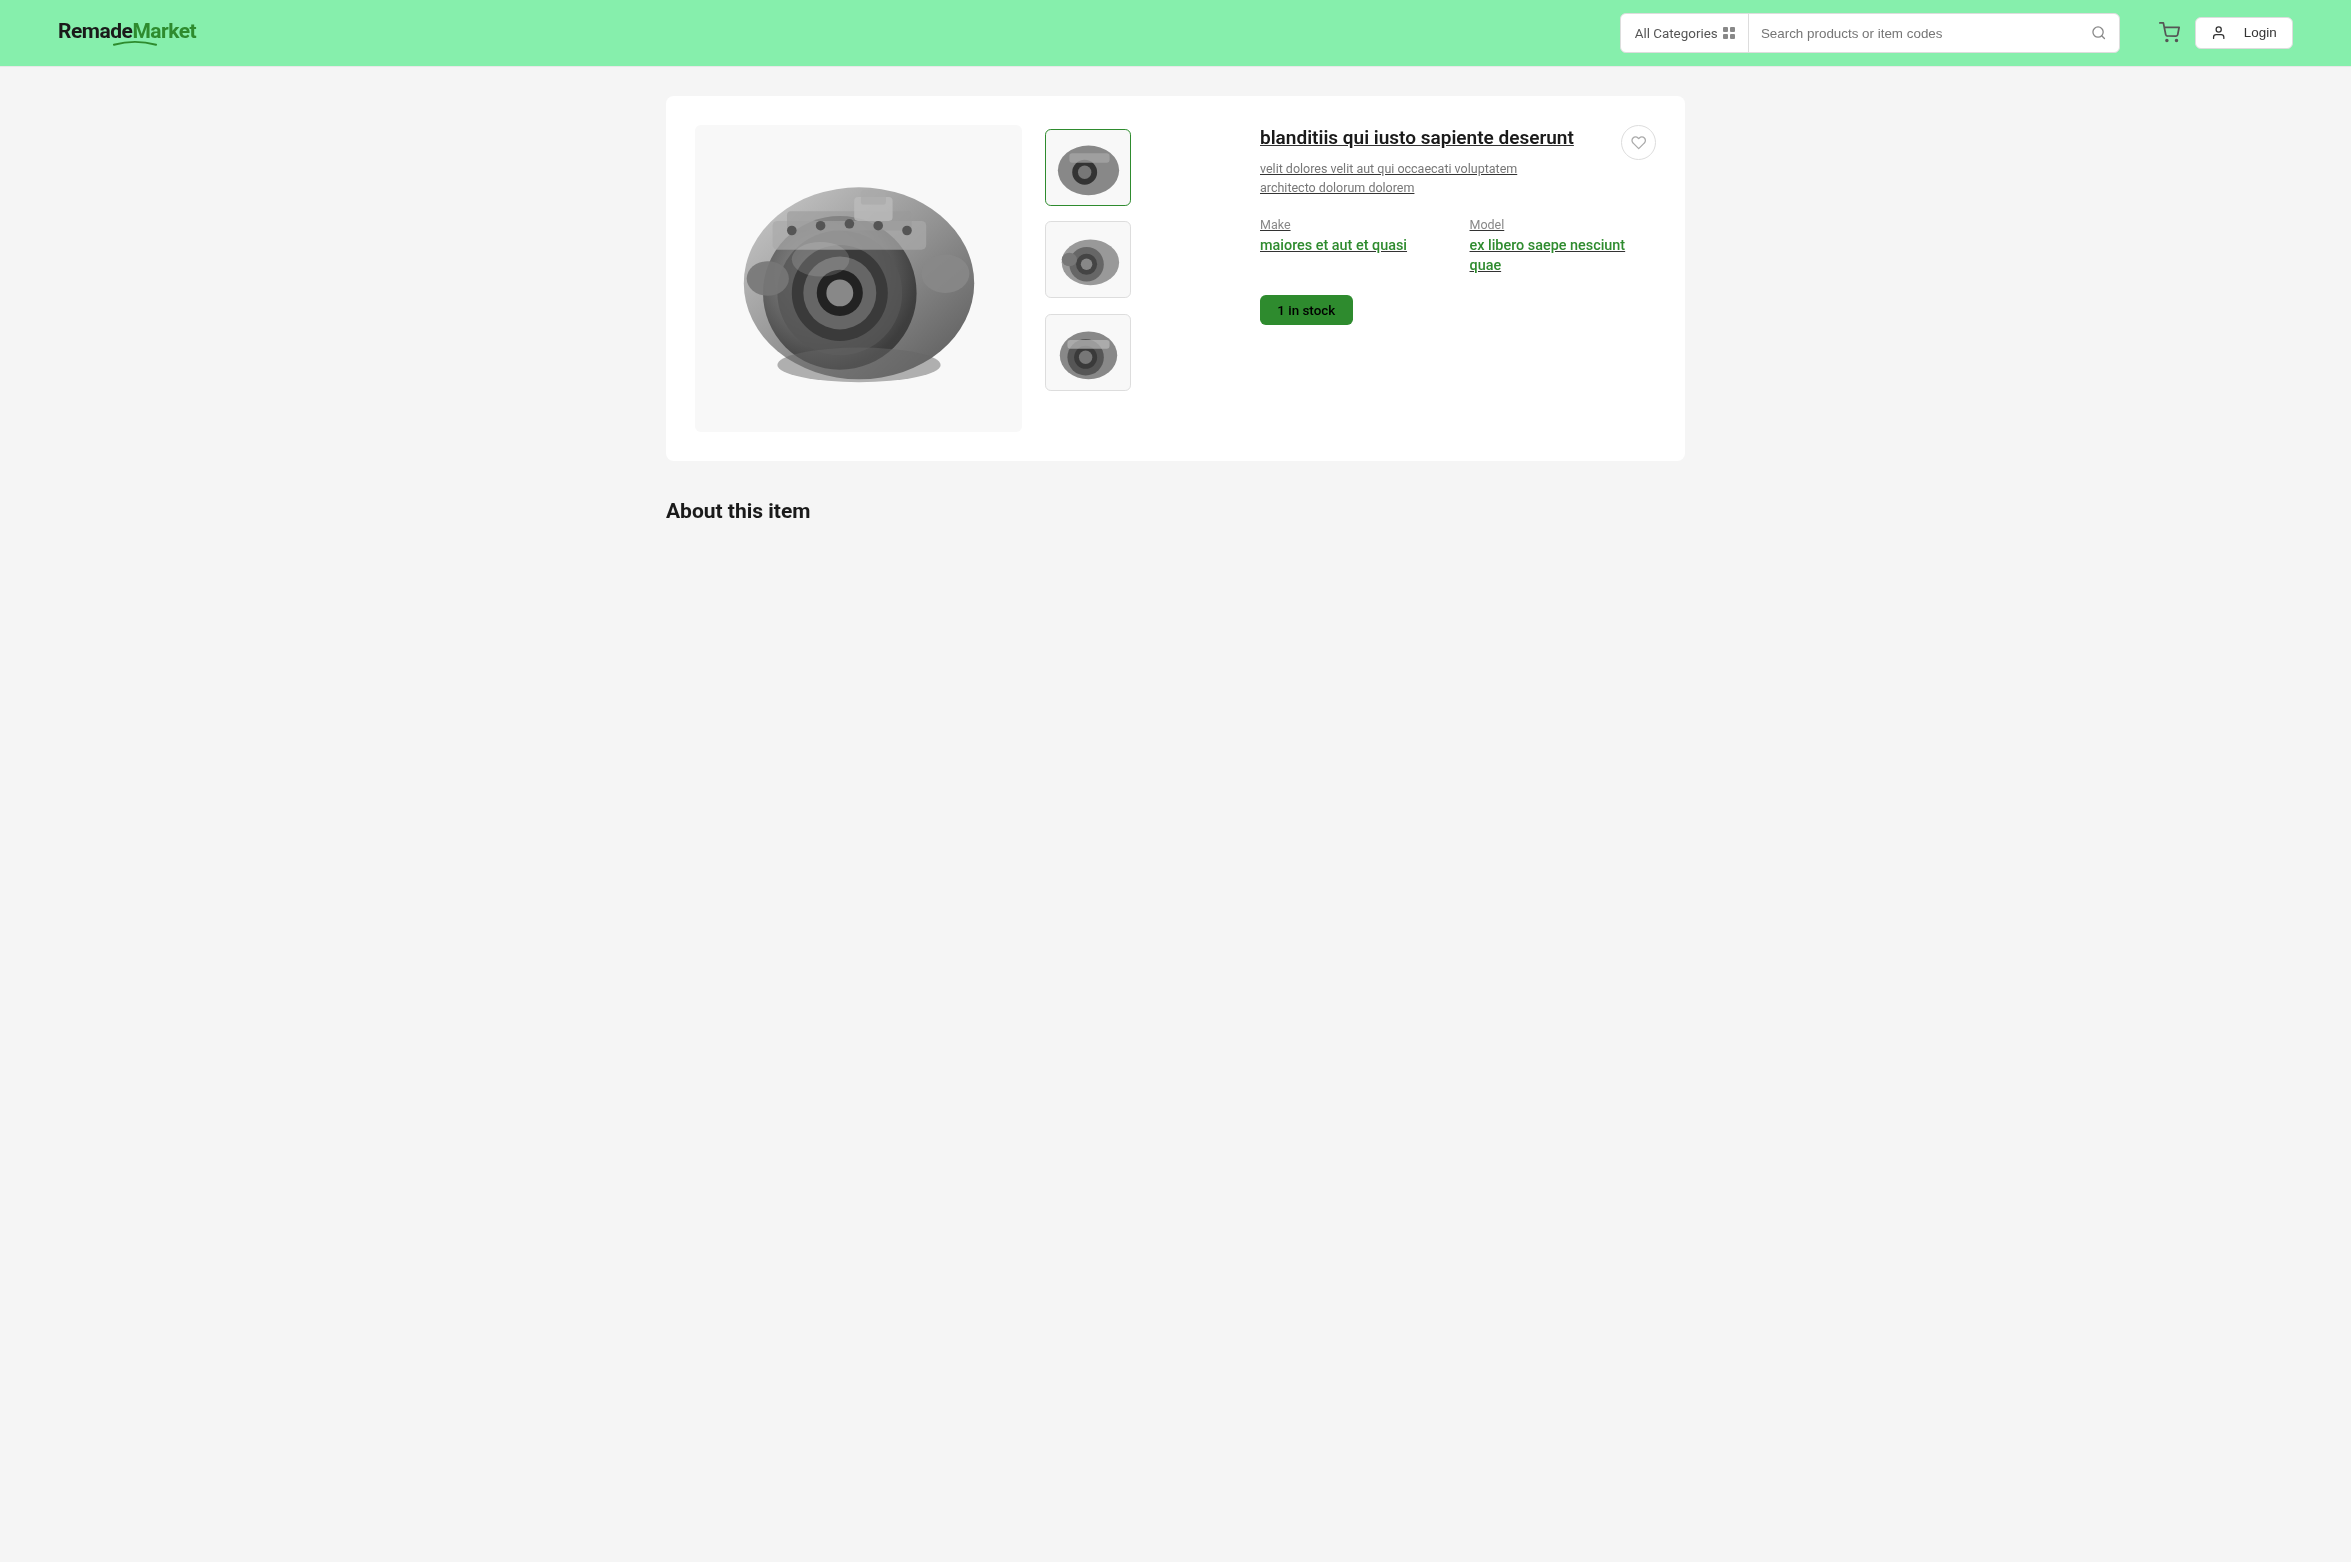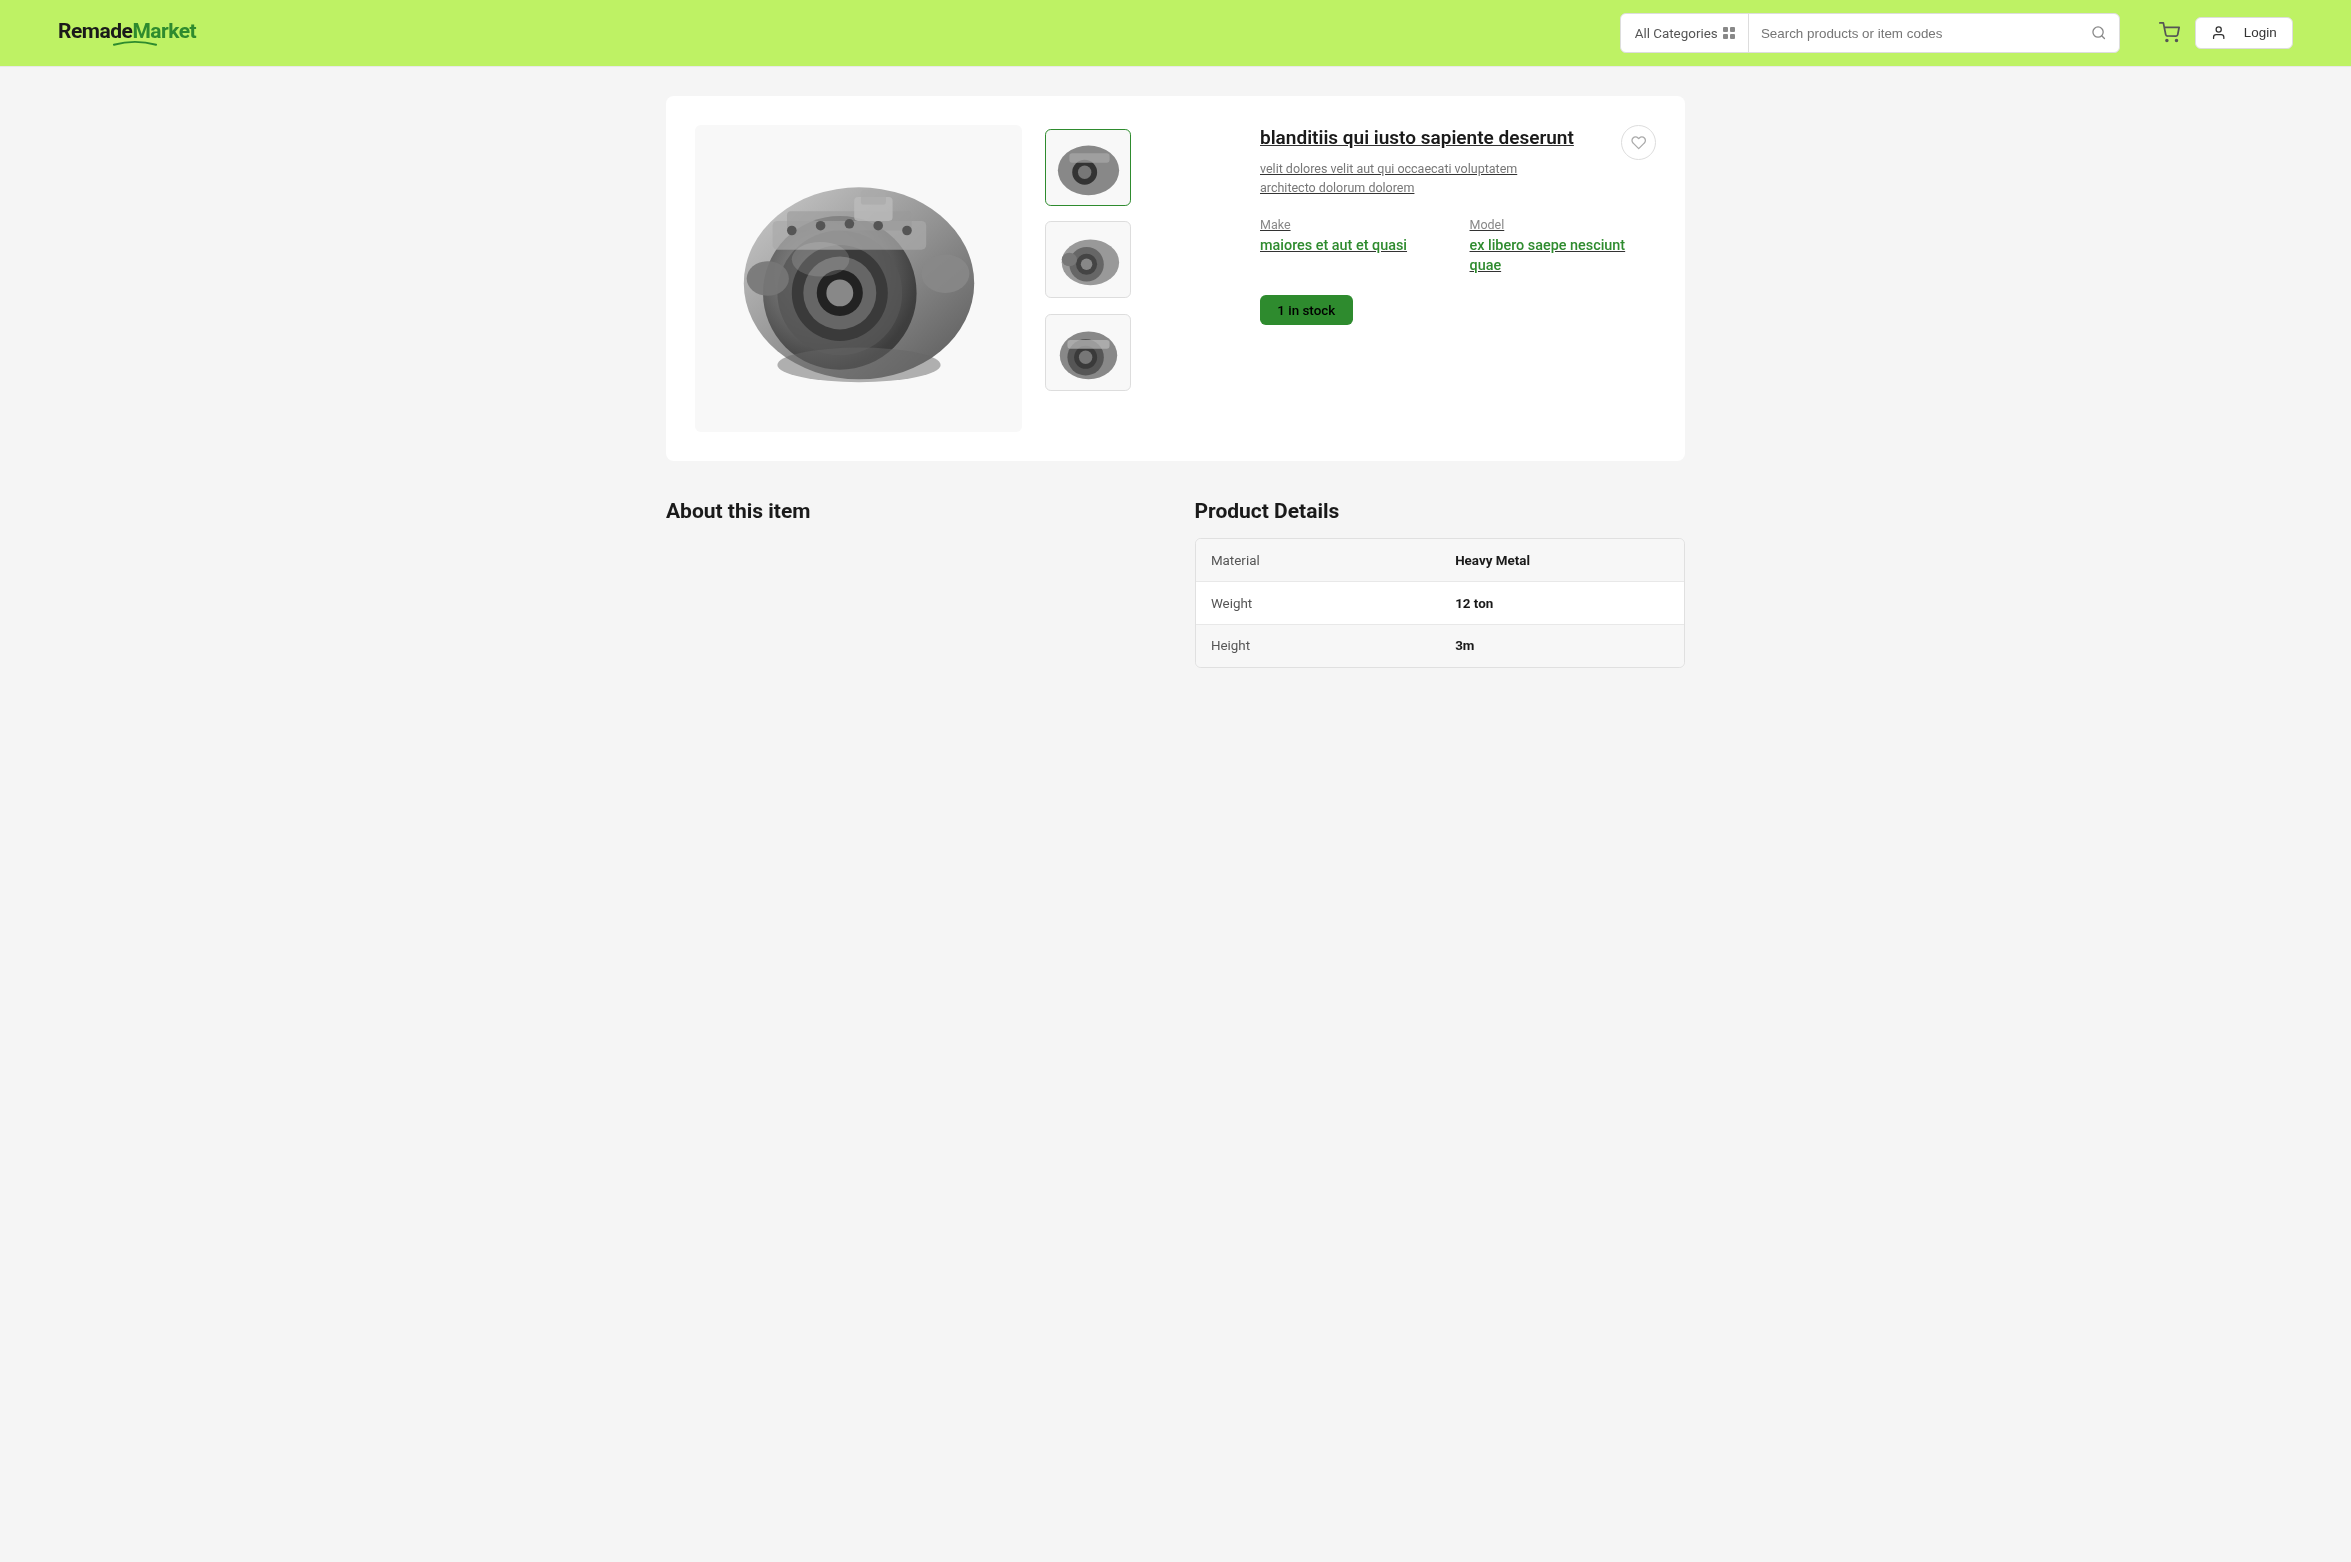--- a/index.html
+++ b/index.html
@@ -5,21 +5,21 @@
     * { box-sizing: border-box; margin: 0; padding: 0; }
     body {
       background: #f5f5f5;
       font-family: -apple-system, BlinkMacSystemFont, 'Segoe UI', Roboto, sans-serif;
       color: #333;
       min-height: 100vh;
     }
 
     
     .header {
-      background: #bef264;
+      background: #86efac;
       border-bottom: 1px solid #e8e8e8;
       padding: 0 58px;
       height: 67px;
       display: flex;
       align-items: center;
       gap: 23px;
       position: sticky;
       top: 0;
       z-index: 100;
     }
@@ -507,34 +507,16 @@
       </button>
     </div>
   </section>
 
   <div class="bottom-section">
 
     <section class="about-section">
       <h2>About this item</h2>
     </section>
 
-    <section class="details-section">
-      <h2>Product Details</h2>
-      <div class="details-table">
-
-      <div class="detail-row">
-      <div class="detail-key">Material</div>
-      <div class="detail-val">Heavy Metal</div>
-    </div>
-          <div class="detail-row">
-      <div class="detail-key">Weight</div>
-      <div class="detail-val">12 ton</div>
-    </div>
-          <div class="detail-row">
-      <div class="detail-key">Height</div>
-      <div class="detail-val">3m</div>
-    </div>
-        </div>
-    </section>
 
   </div>
 </main>
 
 
 </body></html>

